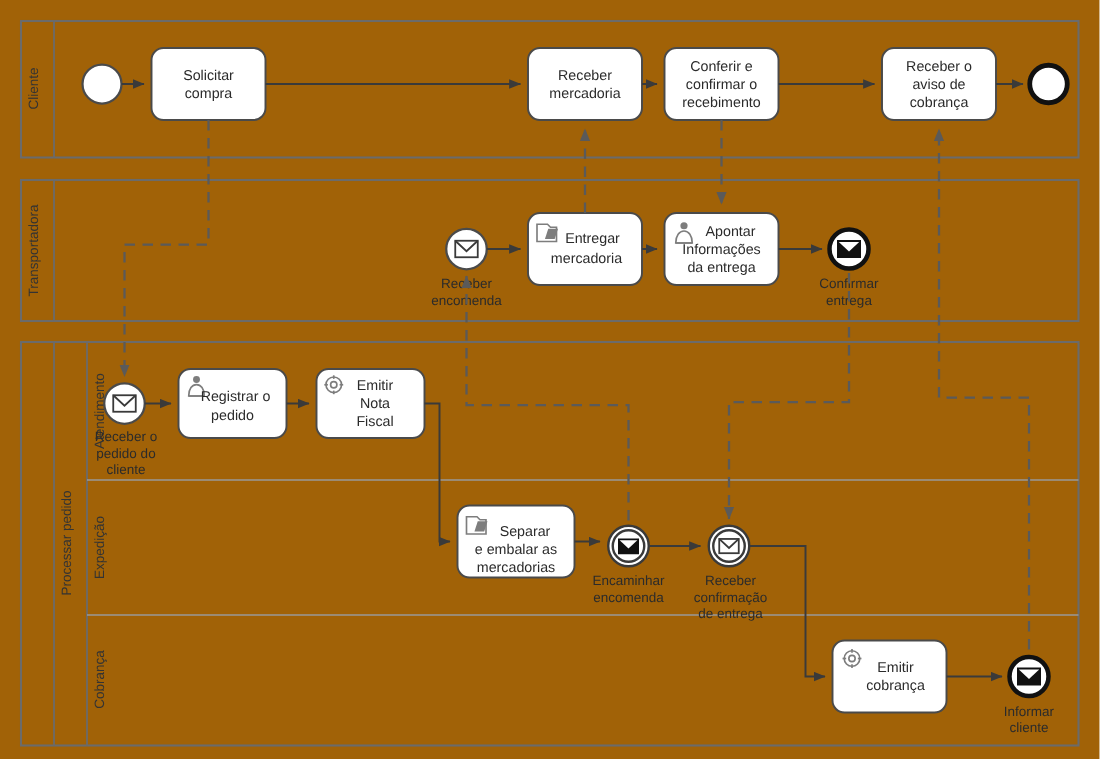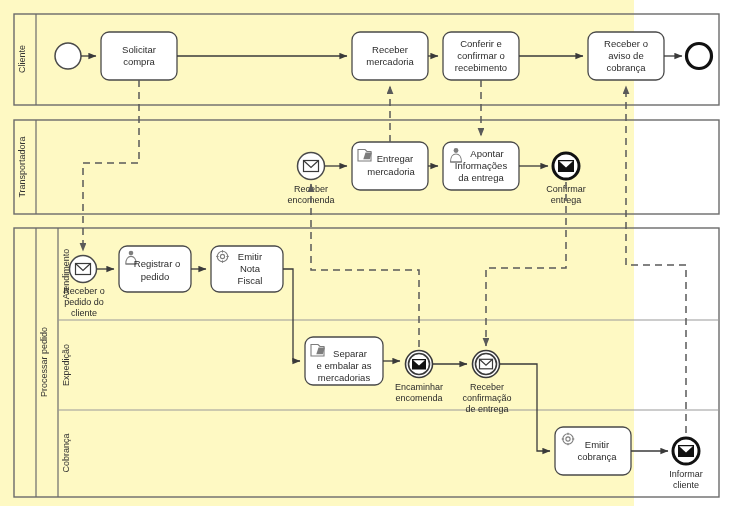--- a/index.html
+++ b/index.html
@@ -8,23 +8,23 @@
     background: #ffffff;
   }
   body {
     width: 733px;
     height: 506px;
     font-family: "Liberation Sans", sans-serif;
     overflow: hidden;
   }
   #canvas {
     position: relative;
-    width: 634px;
+    width: 733px;
     height: 506px;
-    background: #fef9c3;
+    background: #a16207;
   }
   svg#bpmn {
     position: absolute;
     top: 0;
     left: 0;
     width: 733px;
     height: 506px;
   }
   .pool-border { fill: none; stroke: #6b6b6b; stroke-width: 1.4; }
   .lane-div { stroke: #9a9a9a; stroke-width: 1.1; }

